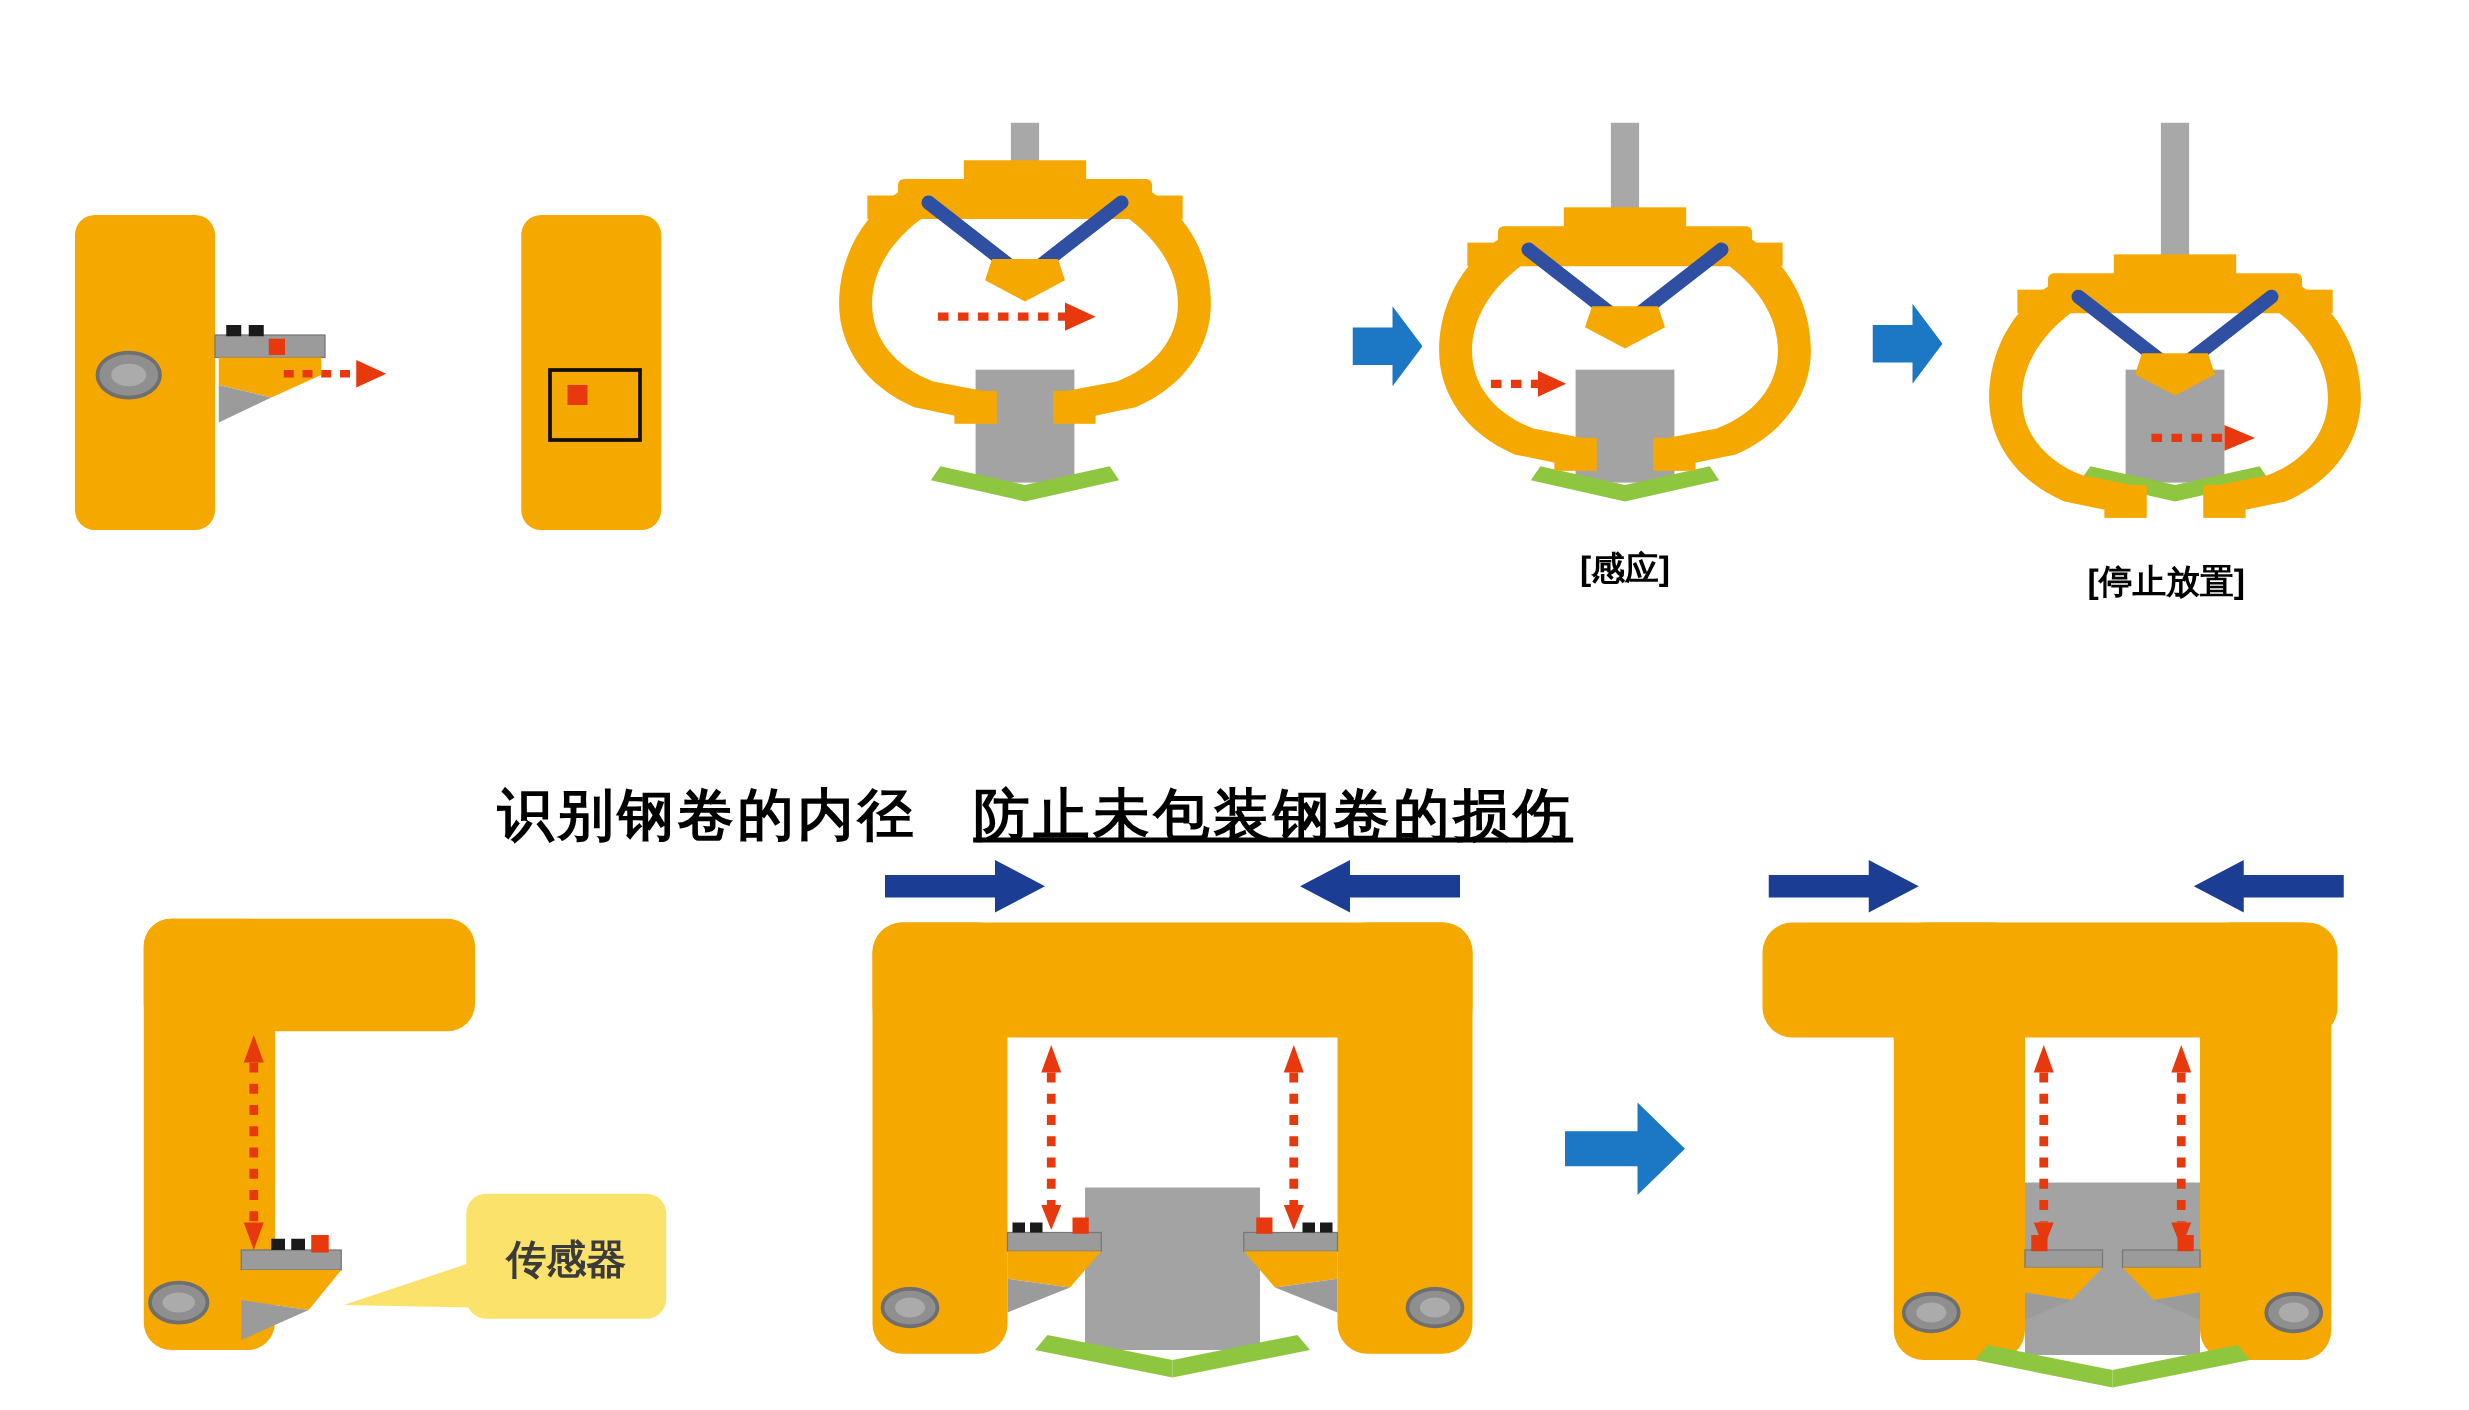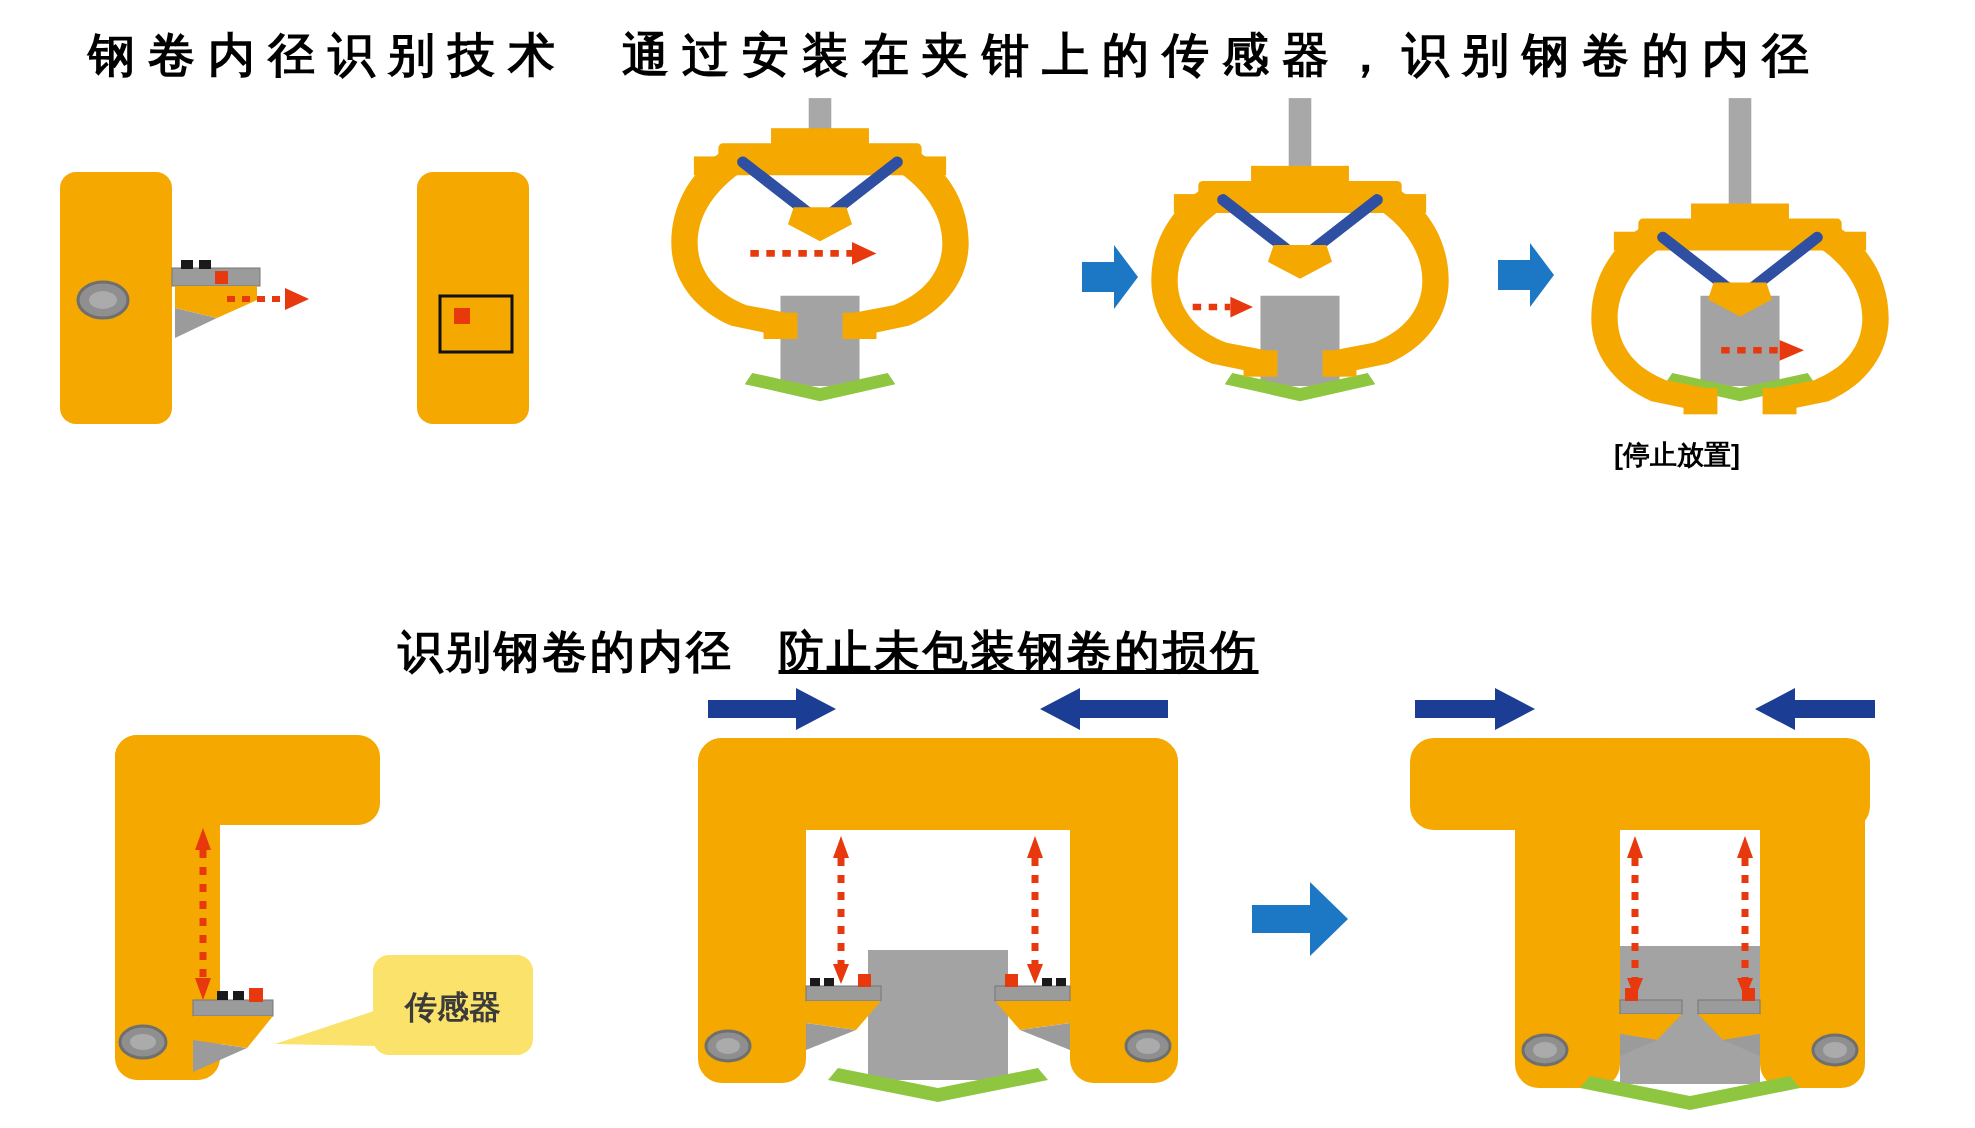--- a/index.html
+++ b/index.html
@@ -14,24 +14,20 @@
   .bottom-title .t2 { margin-left:29px;text-decoration:underline; }
   .caption { position:absolute; left:62px; top:430px; font-size:27px; font-weight:bold; letter-spacing:1px; }
   .stage-label { position:absolute; top:437px; width:320px; text-align:center; font-size:27px; font-weight:bold; }
   svg text { font-family:"Liberation Sans", sans-serif; }
 </style>
 </head>
 <body>
 
 <div class="page">
 
-  <div class="title top-title">
-    <span class="t1">钢卷内径识别技术</span>
-    <span class="t2">通过安装在夹钳上的传感器，识别钢卷的内径</span>
-  </div>
 
   <svg class="abs" style="left:55px; top:150px;" width="540" height="330" viewBox="0 0 540 330">
     <rect x="5" y="22" width="112" height="252" rx="16" fill="#F5A800"></rect>
     <ellipse cx="48" cy="150" rx="25" ry="18" fill="#8F8F8F" stroke="#6F6F6F" stroke-width="3"></ellipse>
     <ellipse cx="48" cy="150" rx="14" ry="9" fill="#ABABAB"></ellipse>
     <g>
       <rect x="117" y="118" width="88" height="18" fill="#9B9B9B" stroke="#777777"></rect>
       <rect x="126" y="110" width="12" height="9" fill="#1A1A1A"></rect>
       <rect x="144" y="110" width="12" height="9" fill="#1A1A1A"></rect>
       <rect x="160" y="121" width="13" height="13" fill="#E8380D"></rect>
@@ -126,21 +122,22 @@
       <line x1="88" y1="36" x2="160" y2="92" stroke="#2F4FA3" stroke-width="12" stroke-linecap="round"></line>
       <line x1="252" y1="36" x2="180" y2="92" stroke="#2F4FA3" stroke-width="12" stroke-linecap="round"></line>
       <polygon points="142,84 198,84 204,102 170,120 136,102" fill="#F5A800"></polygon>
     </g>
     <g>
       <line x1="150" y1="268" x2="212" y2="268" stroke="#E8380D" stroke-width="7" stroke-dasharray="9 8"></line>
       <polygon points="212,257 238,268 212,279" fill="#E8380D"></polygon>
     </g>
   </svg>
 
-  <div class="stage-label" style="left:1517px;">[停止放置]</div>
+  <div class="stage-label" style="left:1140px;">[感应]</div>
+  <div class="stage-label" style="left:1573px;margin-top:10px;">[停止放置]</div>
 
   <div class="title bottom-title">
     <span class="t1">识别钢卷的内径</span>
     <span class="t2">防止未包装钢卷的损伤</span>
   </div>
 
   <svg class="abs" style="left:85px; top:700px;" width="500" height="420" viewBox="0 0 500 420">
     <rect x="30" y="35" width="265" height="90" rx="22" fill="#F5A800"></rect>
     <rect x="30" y="35" width="105" height="345" rx="22" fill="#F5A800"></rect>
     <ellipse cx="58" cy="342" rx="23" ry="16" fill="#8F8F8F" stroke="#6F6F6F" stroke-width="3"></ellipse>

